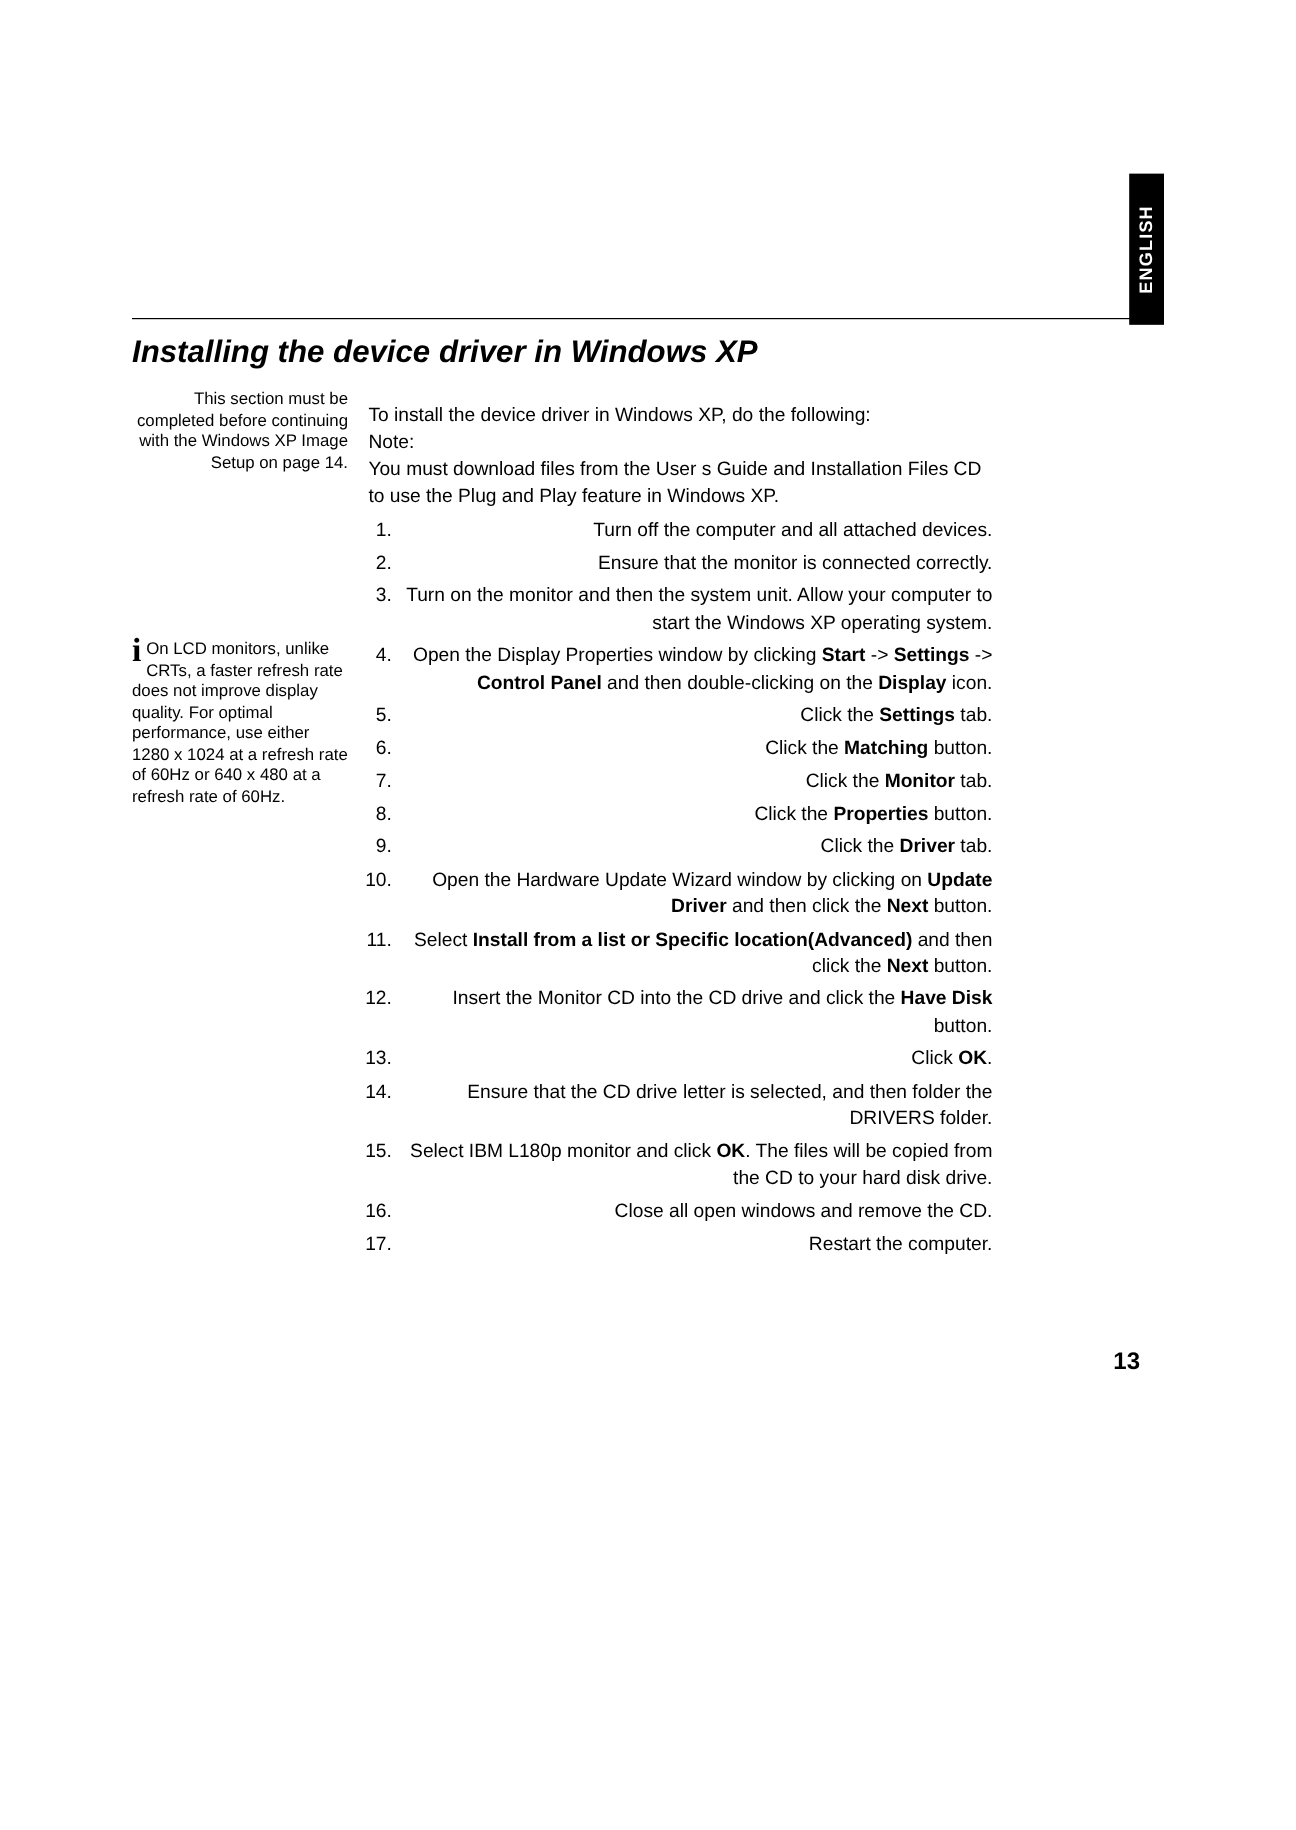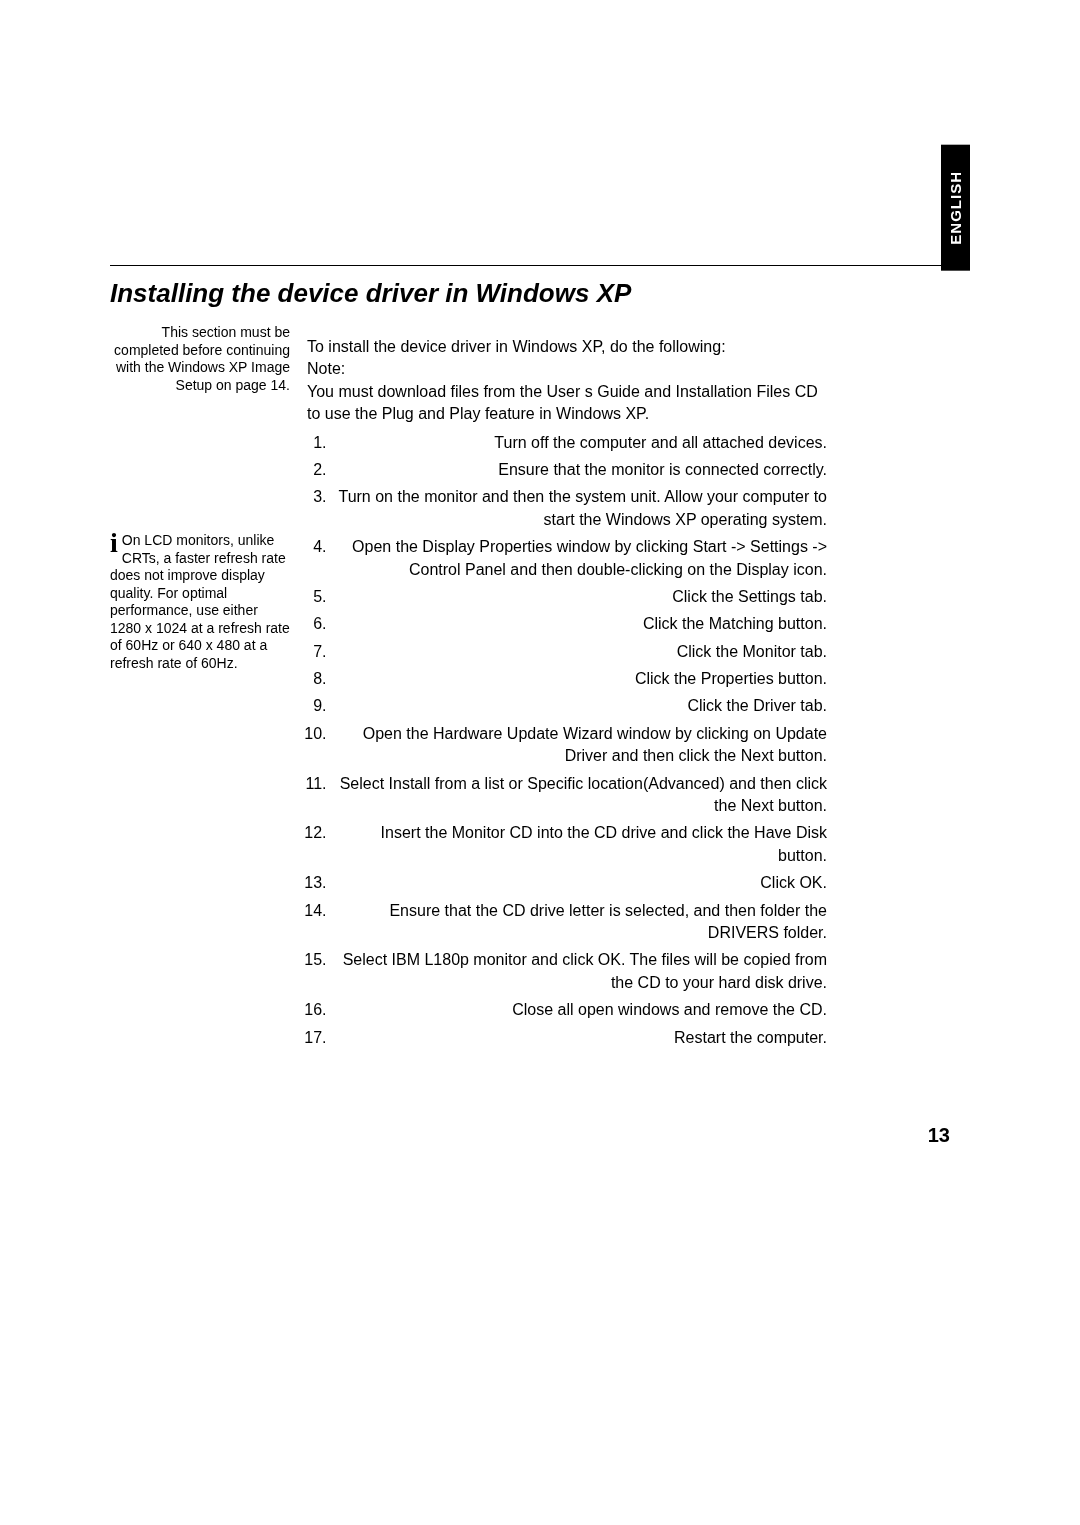--- a/index.html
+++ b/index.html
@@ -84,21 +84,21 @@
   .intro { margin-bottom: 6px; }
   ol.steps {
     margin: 0;
     padding-left: 24px;
   }
   ol.steps li {
     margin-bottom: 5px;
     padding-left: 2px;
     text-align: right;
   }
-  .bold { font-weight: normal; }
+  .bold { font-weight: bold; }
   .page-num {
     position: absolute;
     right: 130px;
     bottom: 378px;
     font-size: 20px;
     font-weight: bold;
   }
 </style>
 </head>
 <body>

